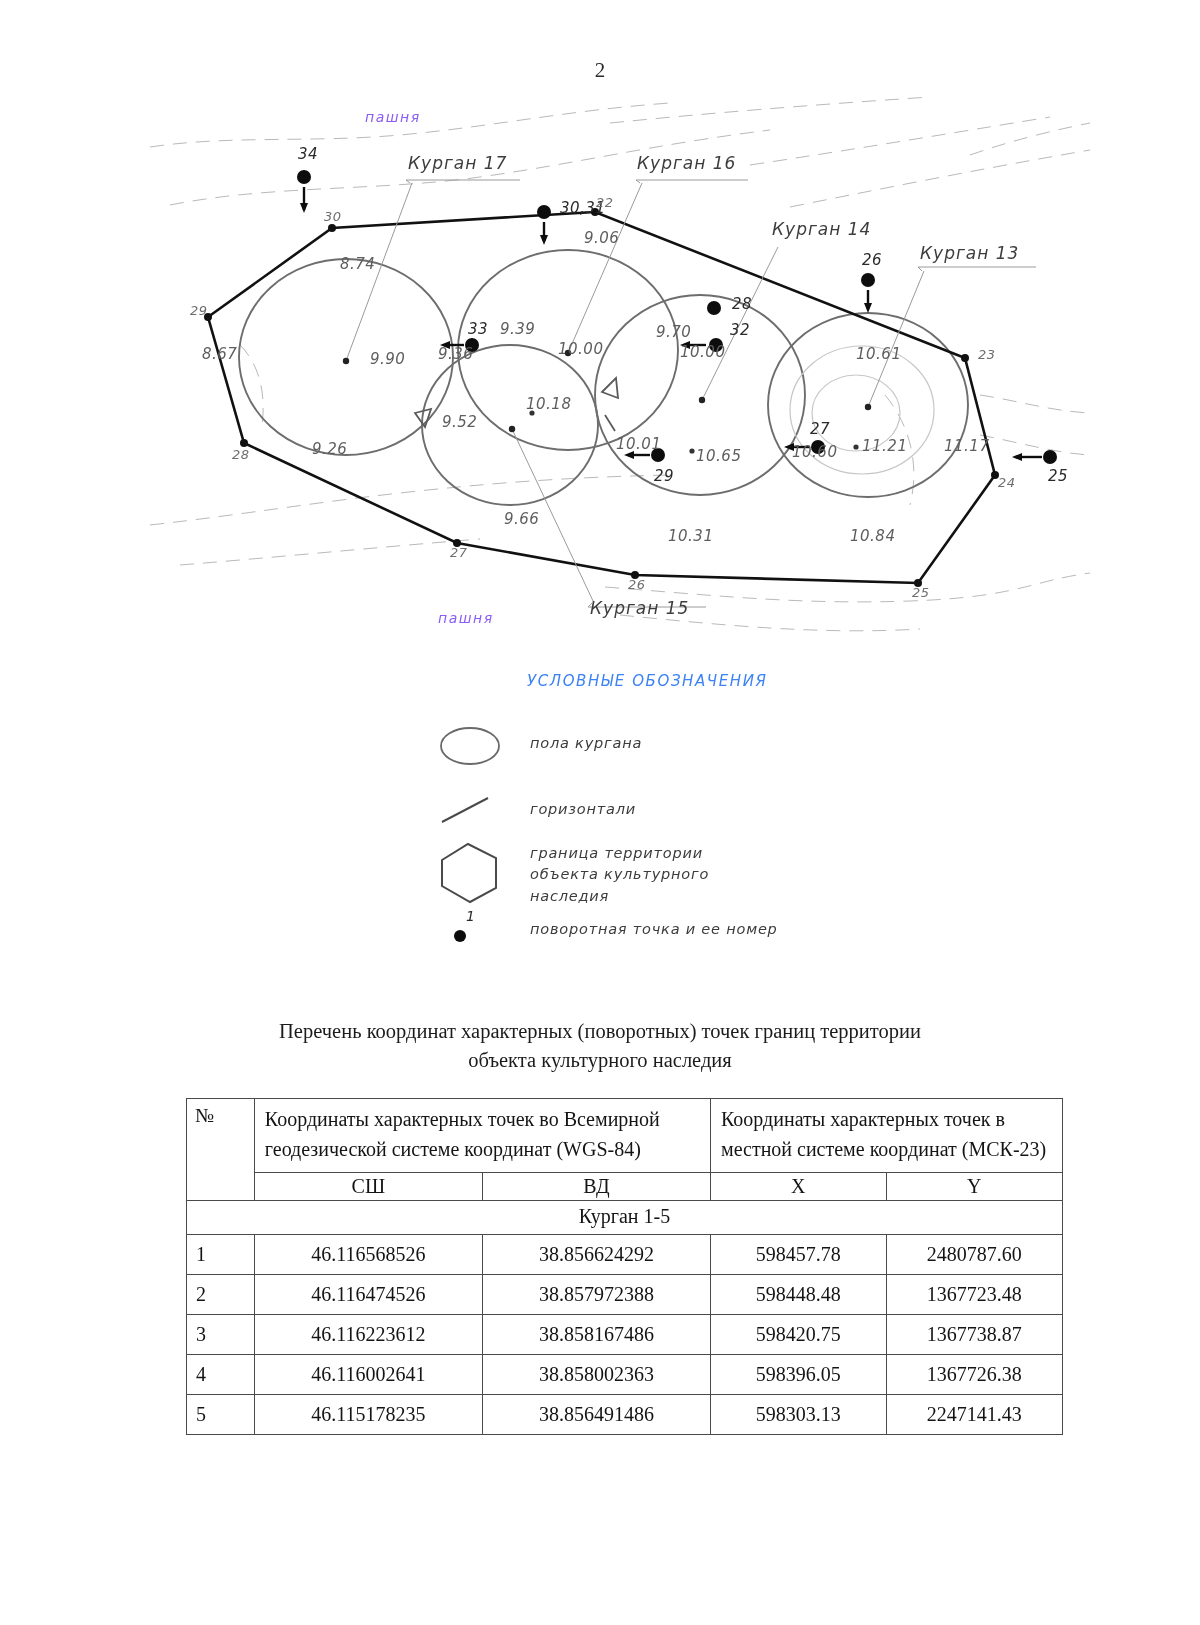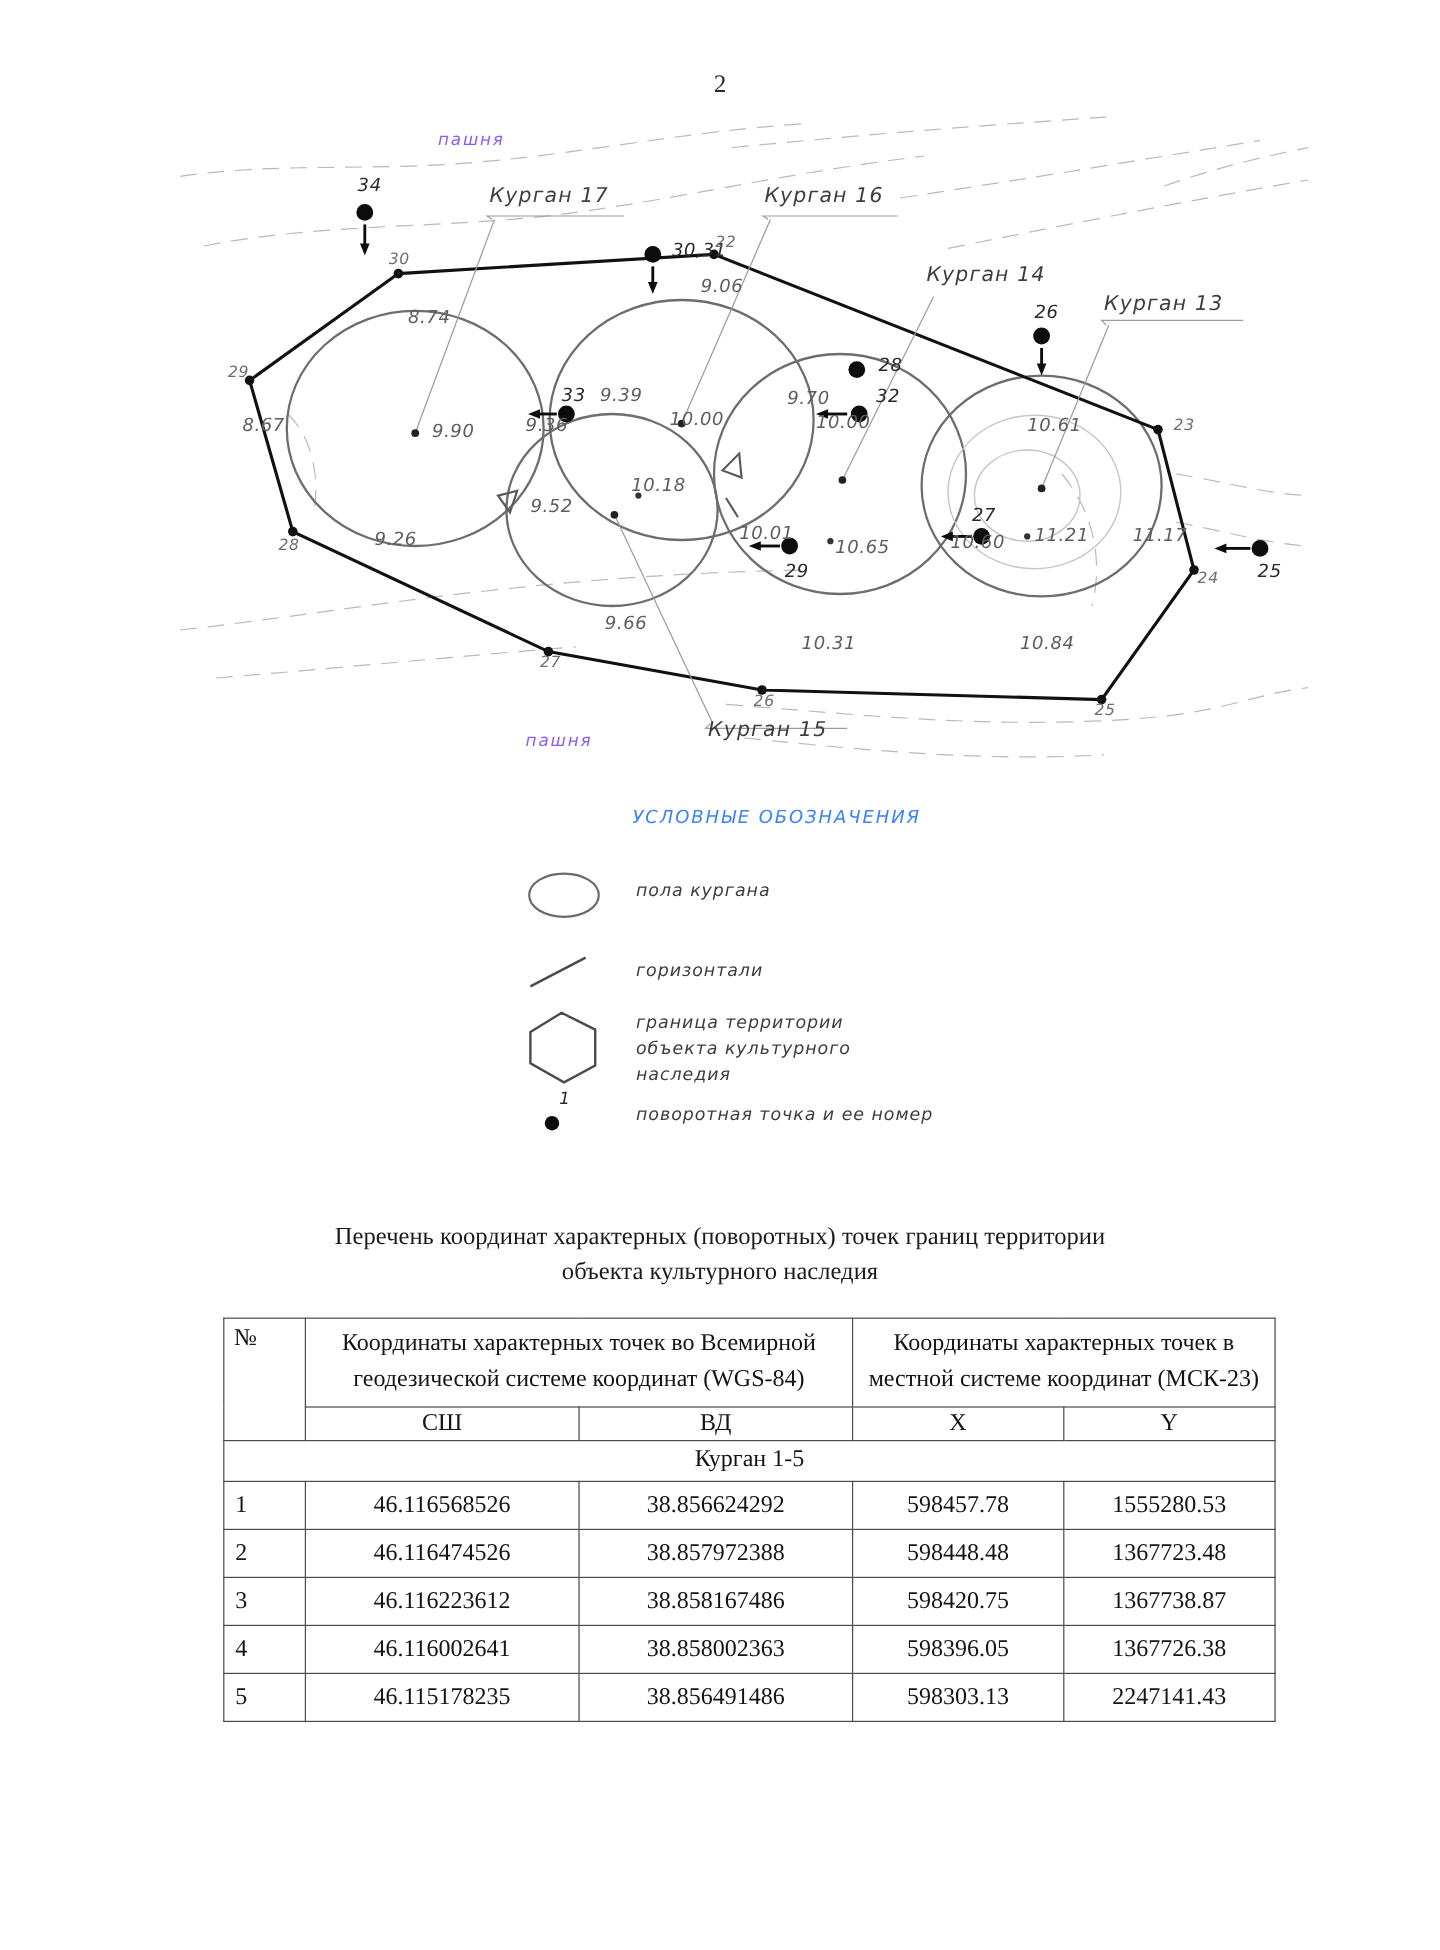--- a/index.html
+++ b/index.html
@@ -122,21 +122,21 @@
     font-size: 20px;
     color: #141414;
   }
   #coord-table td, #coord-table th {
     border: 1.3px solid #4a4a4a;
     padding: 3px 8px;
     font-weight: normal;
     vertical-align: middle;
   }
   #coord-table .hdr-main {
-    text-align: center;
+    text-align: left;
     line-height: 1.52;
     padding: 5px 10px 7px 10px;
   }
   #coord-table .hdr-no {
     text-align: left;
     vertical-align: top;
     padding-top: 5px;
     width: 52px;
   }
   #coord-table .hdr-sub { text-align: center; padding: 2px 6px; }
@@ -287,21 +287,21 @@
   <div class="map-label small" style="left:828px; top:252px;">23</div>
   <div class="map-label small" style="left:82px; top:352px;">28</div>
   <div class="map-label small" style="left:848px; top:380px;">24</div>
   <div class="map-label small" style="left:300px; top:450px;">27</div>
   <div class="map-label small" style="left:478px; top:482px;">26</div>
   <div class="map-label small" style="left:762px; top:490px;">25</div>
 
   <div class="map-label" style="left:190px; top:160px;">8.74</div>
   <div class="map-label" style="left:434px; top:134px;">9.06</div>
   <div class="map-label" style="left:52px; top:250px;">8.67</div>
-  <div class="map-label" style="left:200px; top:255px;padding-left:10px;">9.90</div>
+  <div class="map-label" style="left:210px; top:255px;padding-left:10px;">9.90</div>
   <div class="map-label" style="left:288px; top:250px;">9.36</div>
   <div class="map-label" style="left:350px; top:225px;">9.39</div>
   <div class="map-label" style="left:408px; top:245px;">10.00</div>
   <div class="map-label" style="left:506px; top:228px;">9.70</div>
   <div class="map-label" style="left:530px; top:248px;">10.00</div>
   <div class="map-label" style="left:706px; top:250px;">10.61</div>
   <div class="map-label" style="left:162px; top:345px;">9.26</div>
   <div class="map-label" style="left:292px; top:318px;">9.52</div>
   <div class="map-label" style="left:376px; top:300px;">10.18</div>
   <div class="map-label" style="left:466px; top:340px;">10.01</div>
@@ -378,21 +378,21 @@
     </tr>
     <tr style="height:auto;">
       <td class="group-row" colspan="5">Курган 1-5</td>
     </tr>
 
     <tr>
       <td class="num-col">1</td>
       <td class="val">46.116568526</td>
       <td class="val">38.856624292</td>
       <td class="val">598457.78</td>
-      <td class="val">1555280.53</td>
+      <td class="val">2480787.60</td>
     </tr>
     <tr>
       <td class="num-col">2</td>
       <td class="val">46.116474526</td>
       <td class="val">38.857972388</td>
       <td class="val">598448.48</td>
       <td class="val">1367723.48</td>
     </tr>
     <tr>
       <td class="num-col">3</td>

